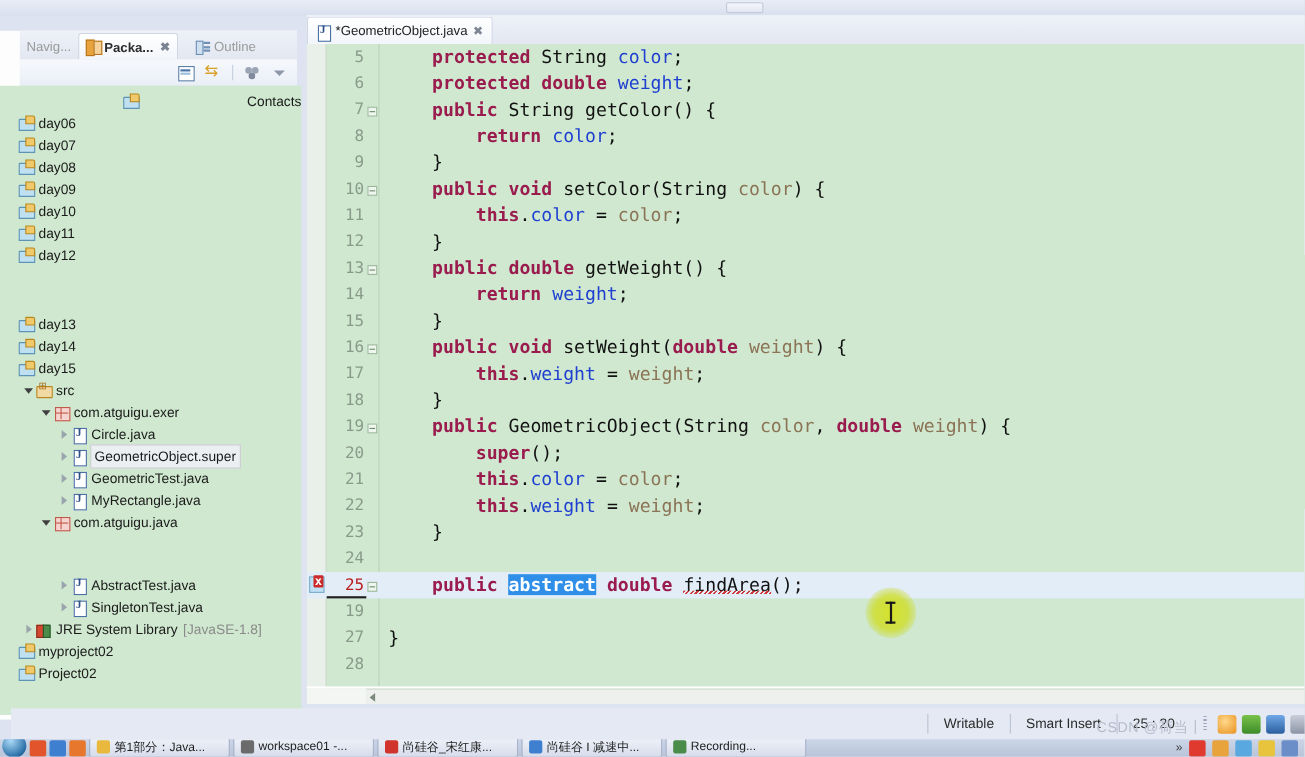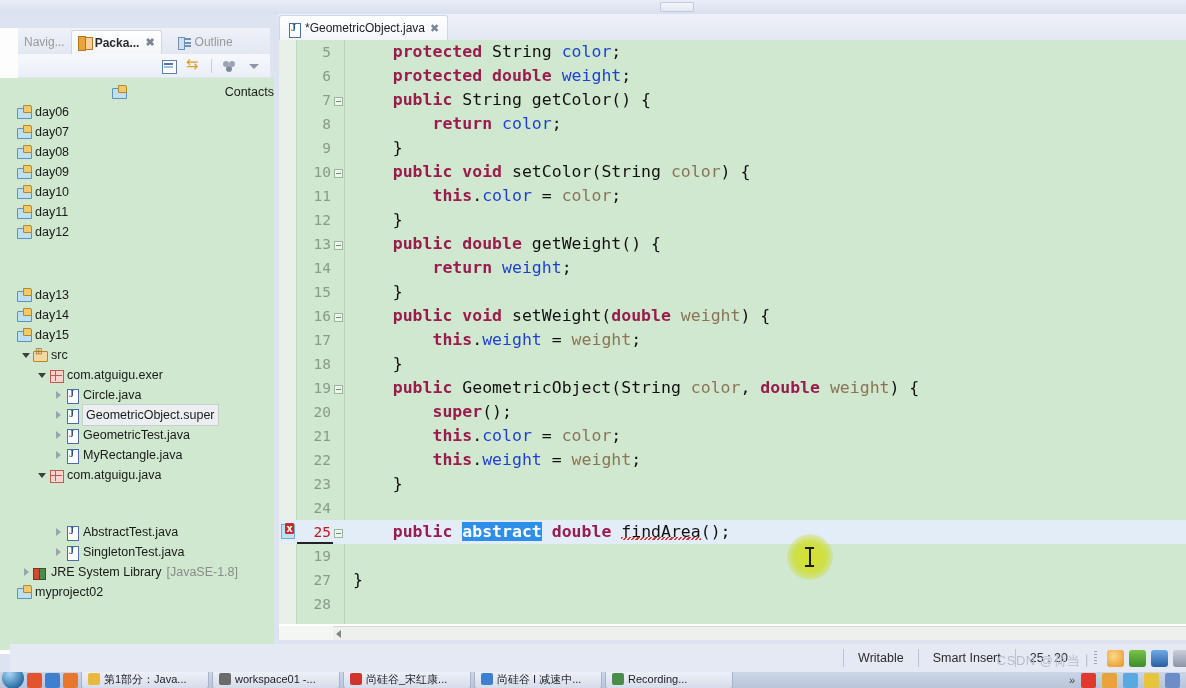--- a/index.html
+++ b/index.html
@@ -505,20 +505,25 @@
         <div class="tree-row" style="padding-left: 20px;">
           <span class="arrow closed"></span>
           <span class="ic ic-jre"></span>
           <span class="lbl">JRE System Library</span>
           <span class="dim" style="margin-left: 5px;">[JavaSE-1.8]</span>
         </div>
         <div class="tree-row" style="padding-left: 4px;">
           <span class="arrow "></span>
           <span class="ic ic-proj"></span>
           <span class="lbl">myproject02</span>
+        </div>
+        <div class="tree-row" style="padding-left: 4px;">
+          <span class="arrow "></span>
+          <span class="ic ic-proj"></span>
+          <span class="lbl">Project02</span>
         </div>
       </div>
     <div class="left-bottom-edge"></div>
   </div>
 
   <div class="editor-wrap">
 
     <div class="ed-tabbar">
       <div class="ed-tab">
         <span class="ic ic-java" style="width:14px;height:14px;margin:0;"></span>

